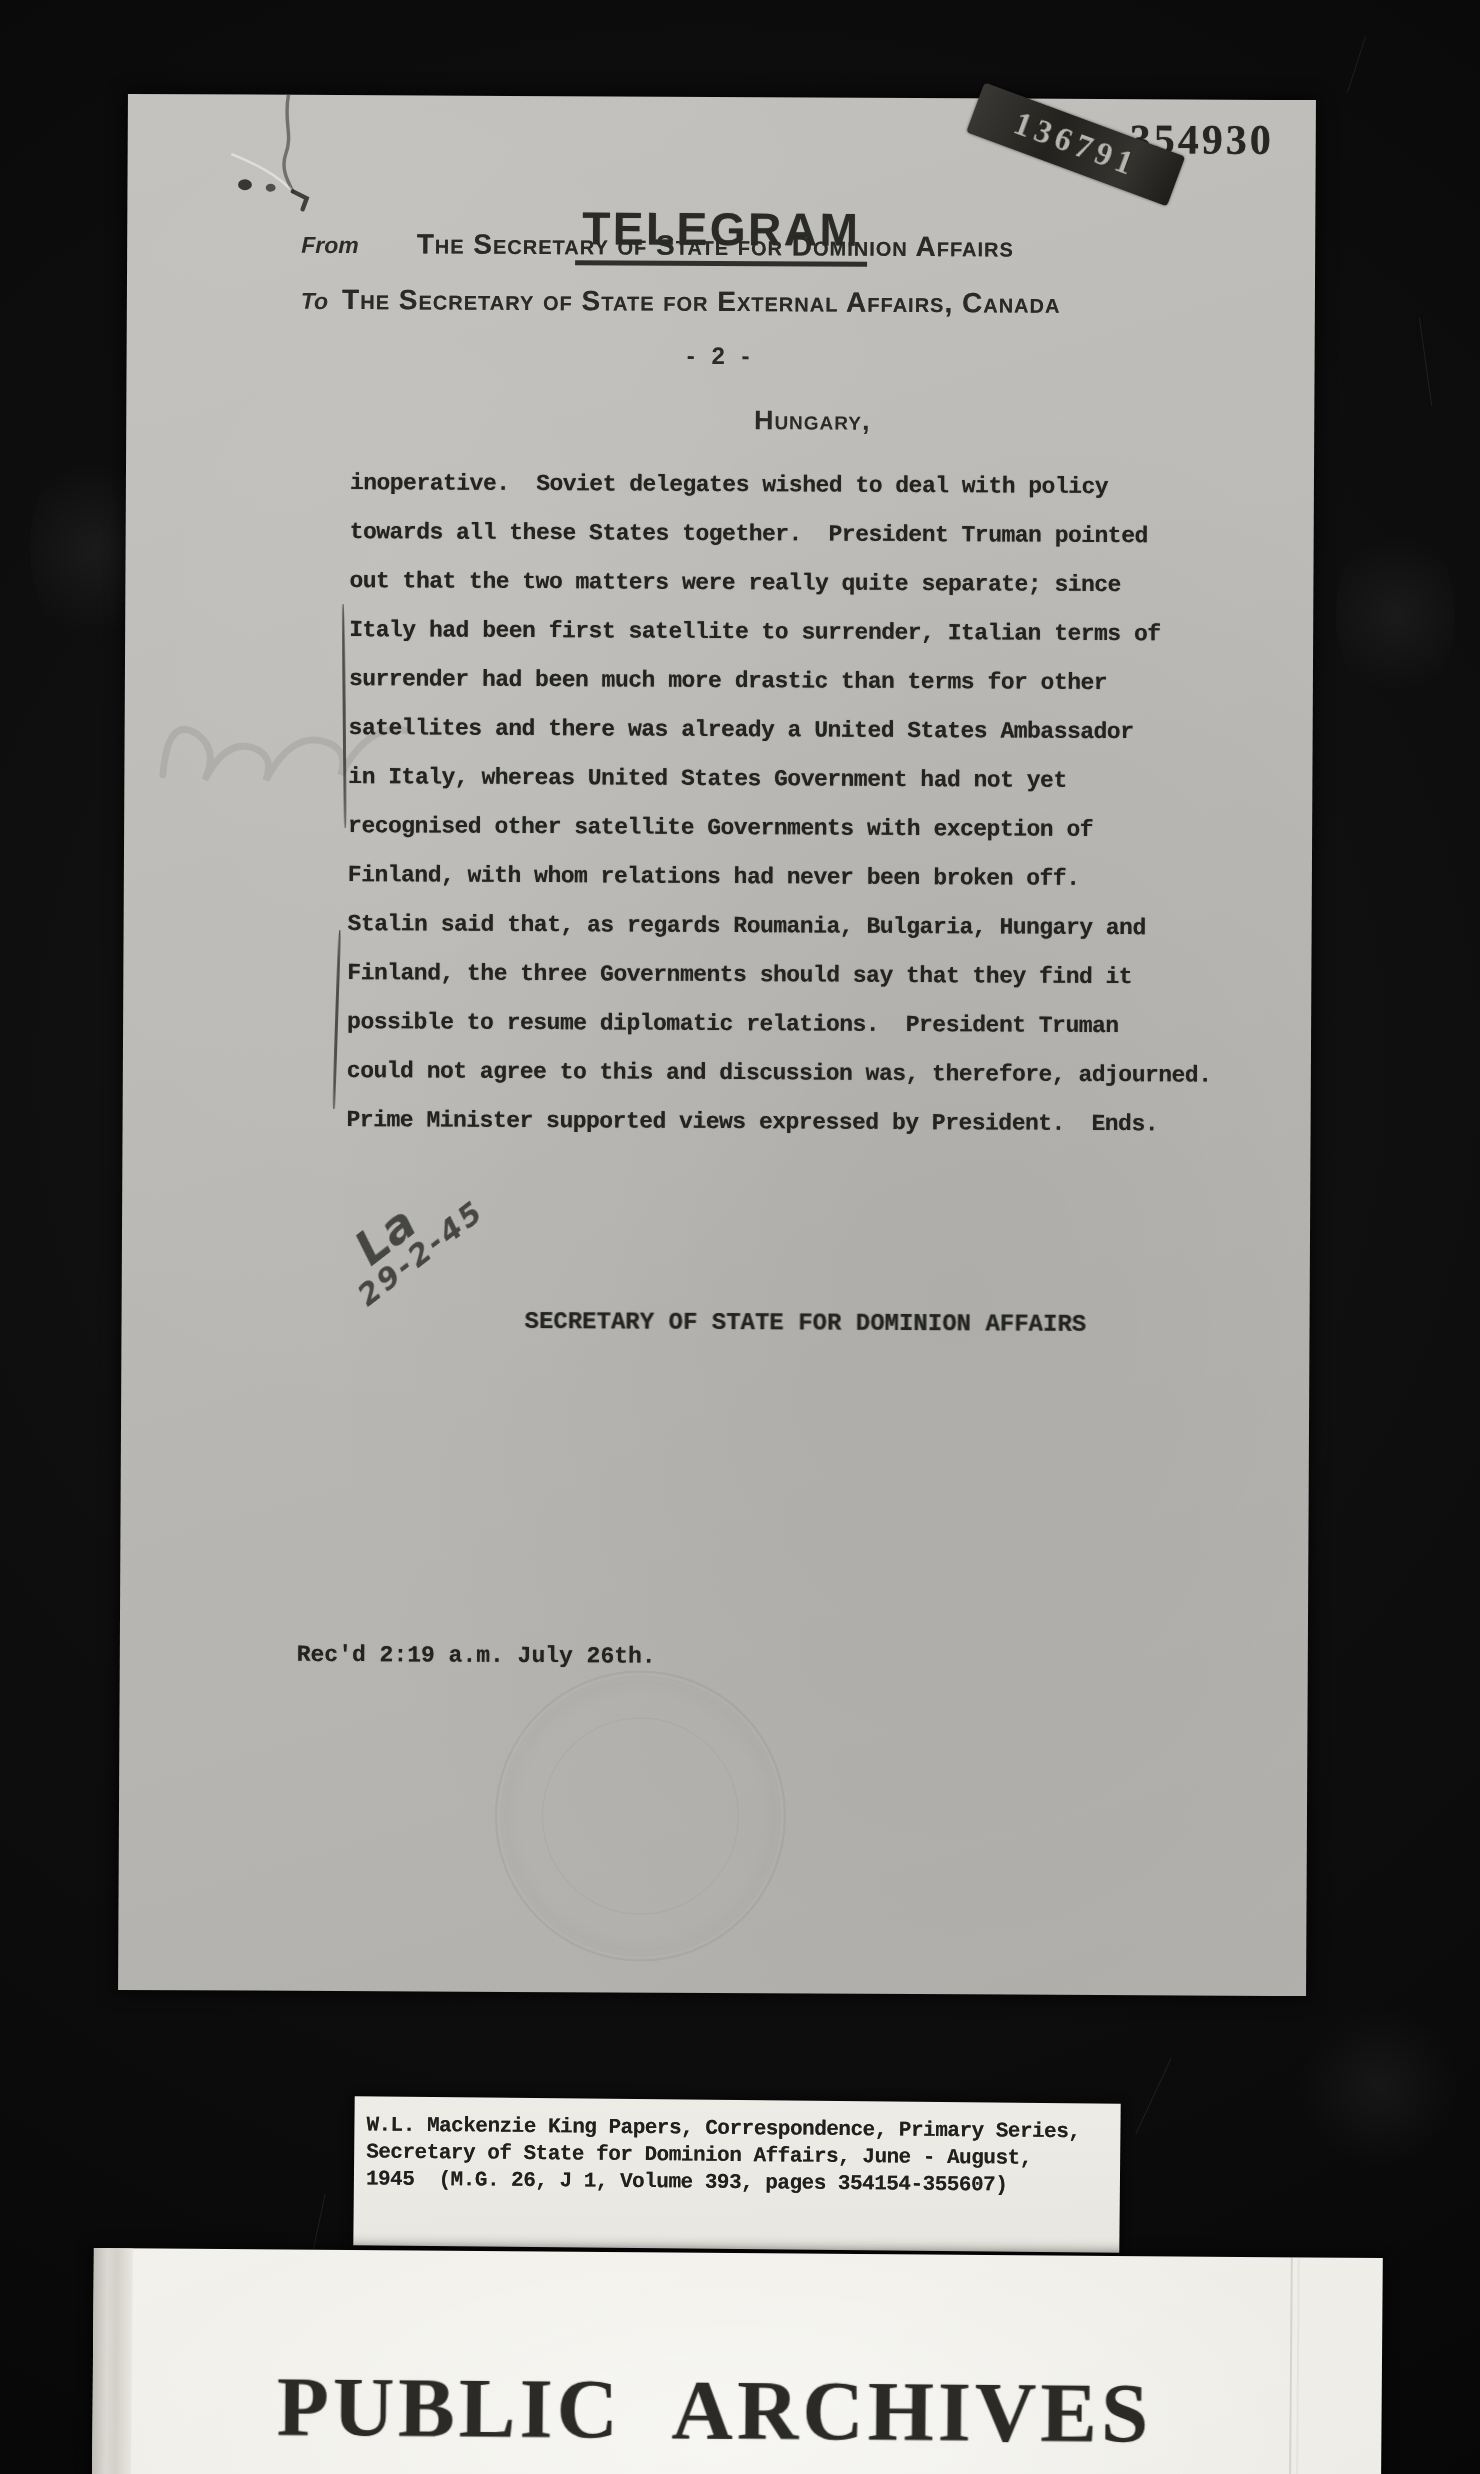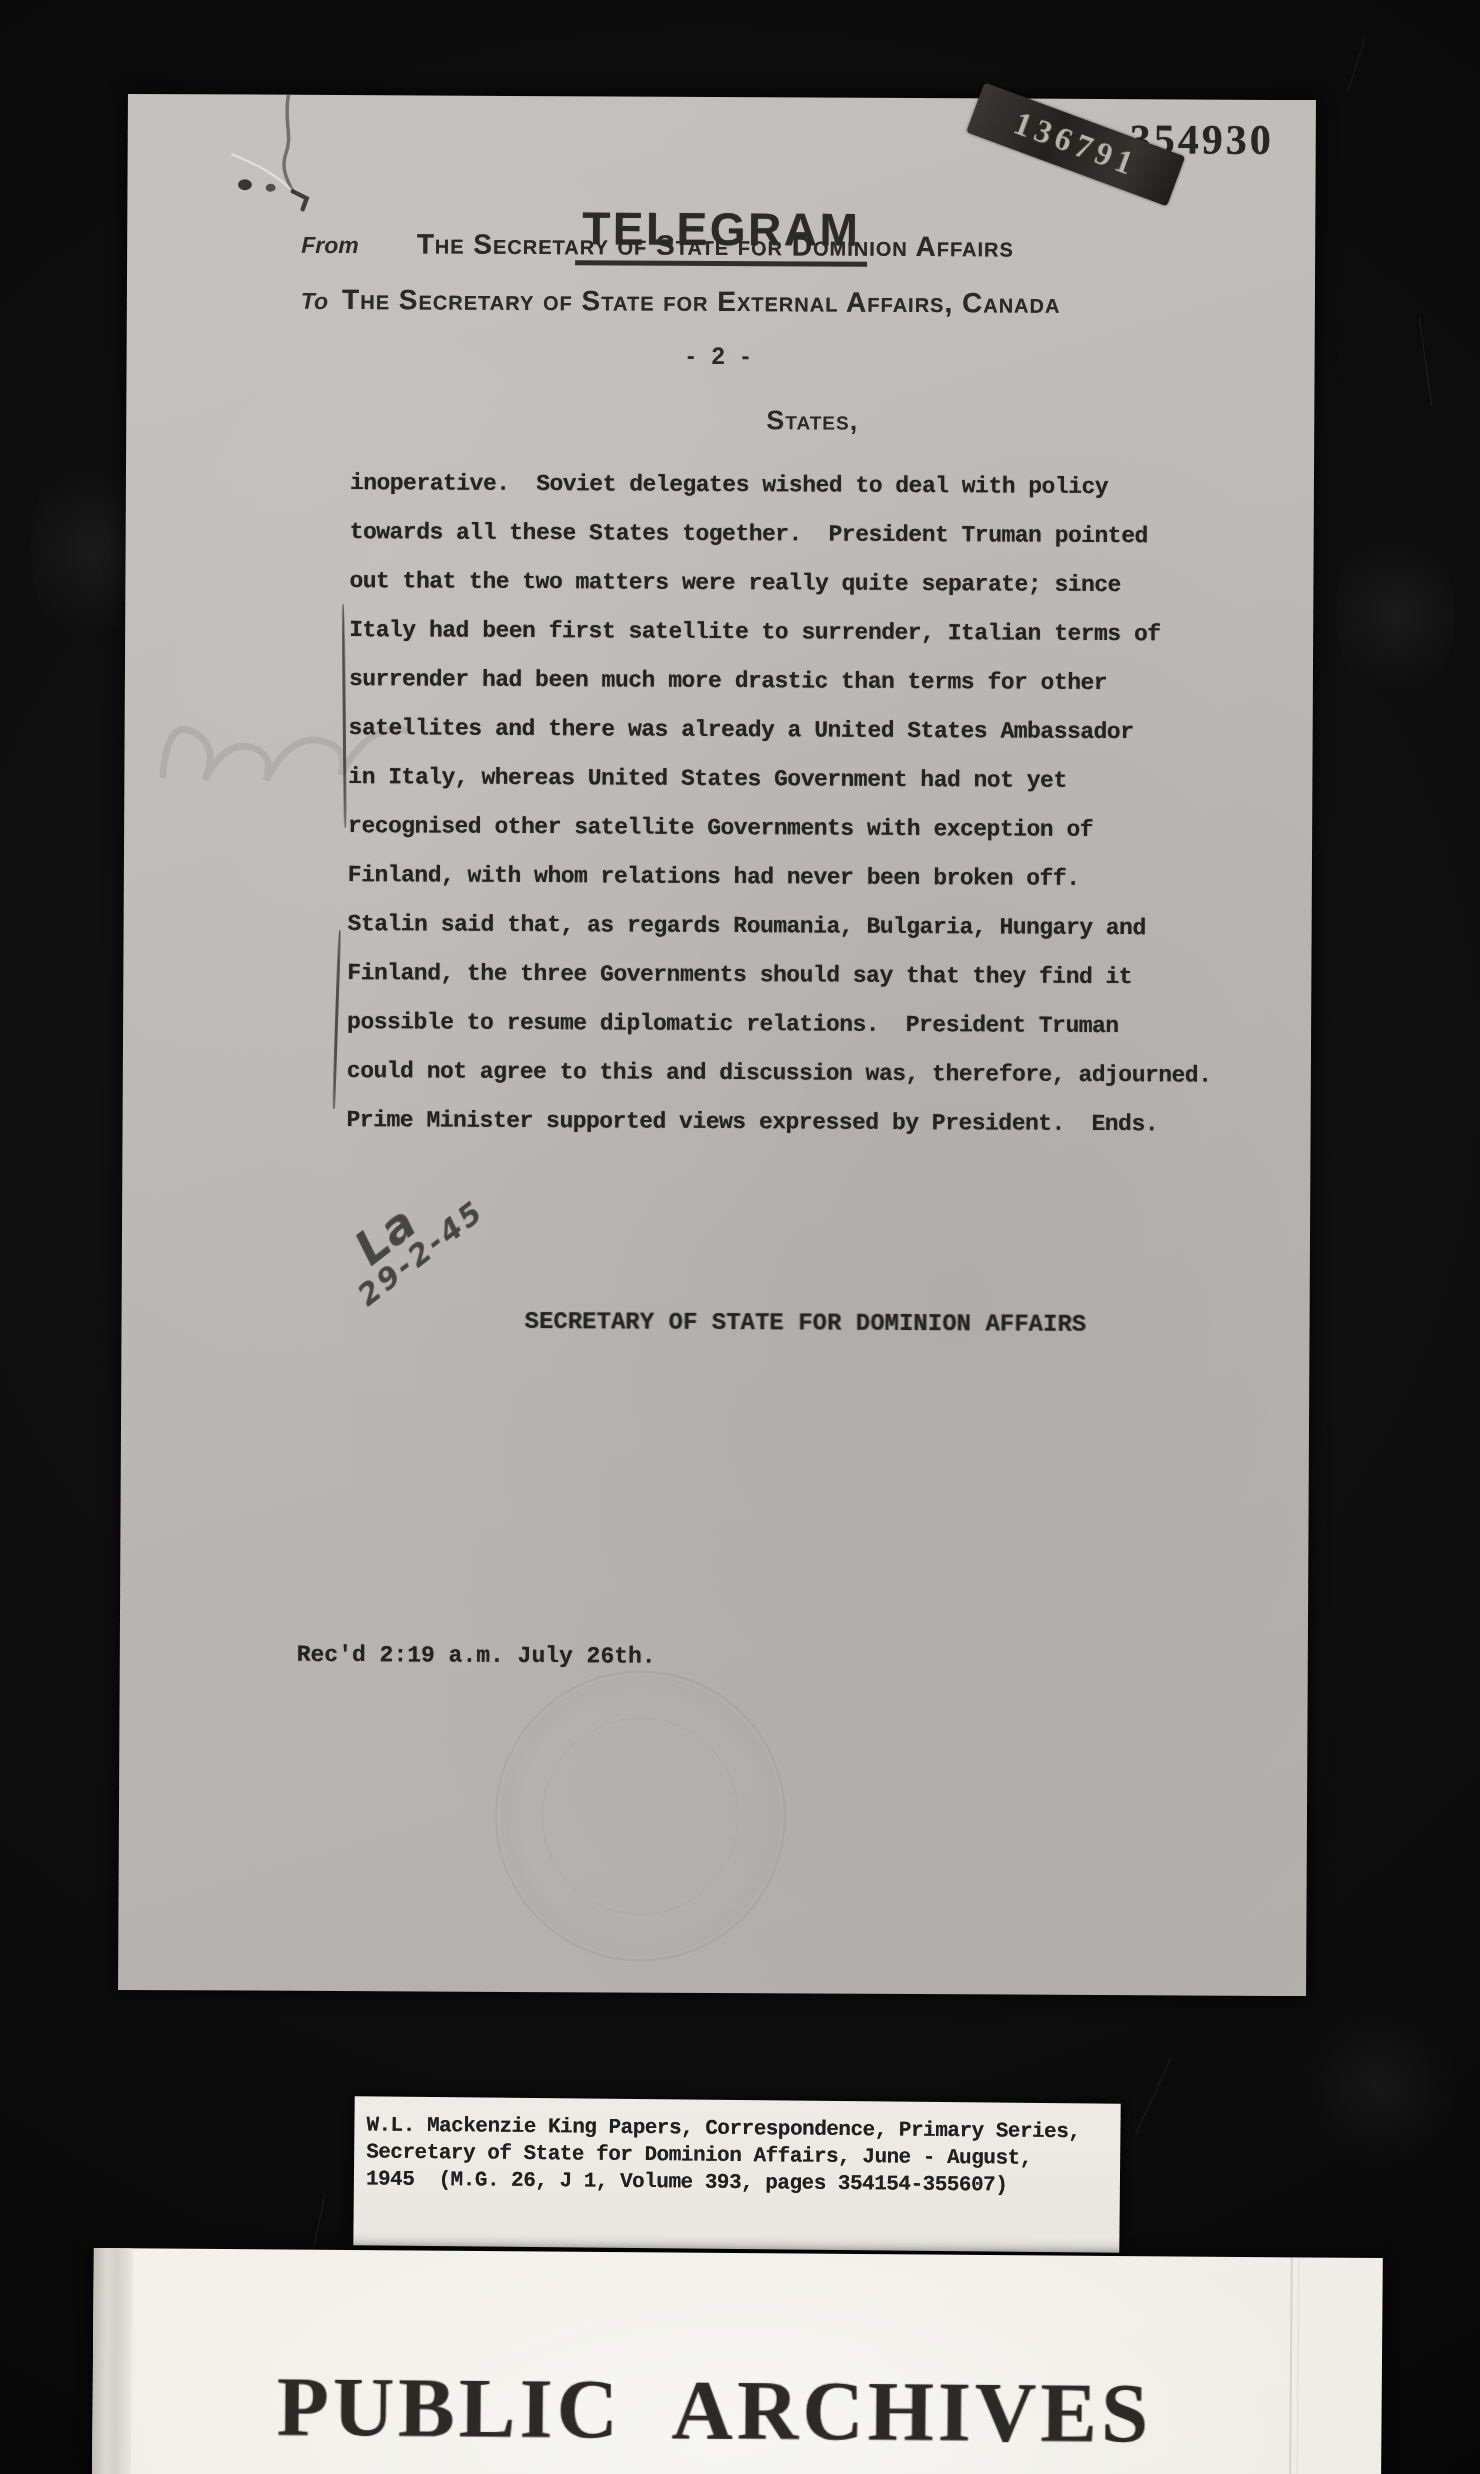--- a/index.html
+++ b/index.html
@@ -211,21 +211,21 @@
     <div id="from-row" class="addr-row">
       <span class="addr-label">From</span><span class="header-caps">The Secretary of State for Dominion Affairs</span>
     </div>
 
     <div id="to-row" class="addr-row">
       <span class="addr-label">To</span><span class="header-caps">The Secretary of State for External Affairs, Canada</span>
     </div>
 
     <div id="page-marker">- 2 -</div>
 
-    <div id="origin-line">States,</div>
+    <div id="origin-line">Hungary,</div>
 
     <div id="body-block">
         <div class="body-line">inoperative.  Soviet delegates wished to deal with policy</div>
         <div class="body-line">towards all these States together.  President Truman pointed</div>
         <div class="body-line">out that the two matters were really quite separate; since</div>
         <div class="body-line">Italy had been first satellite to surrender, Italian terms of</div>
         <div class="body-line">surrender had been much more drastic than terms for other</div>
         <div class="body-line">satellites and there was already a United States Ambassador</div>
         <div class="body-line">in Italy, whereas United States Government had not yet</div>
         <div class="body-line">recognised other satellite Governments with exception of</div>

